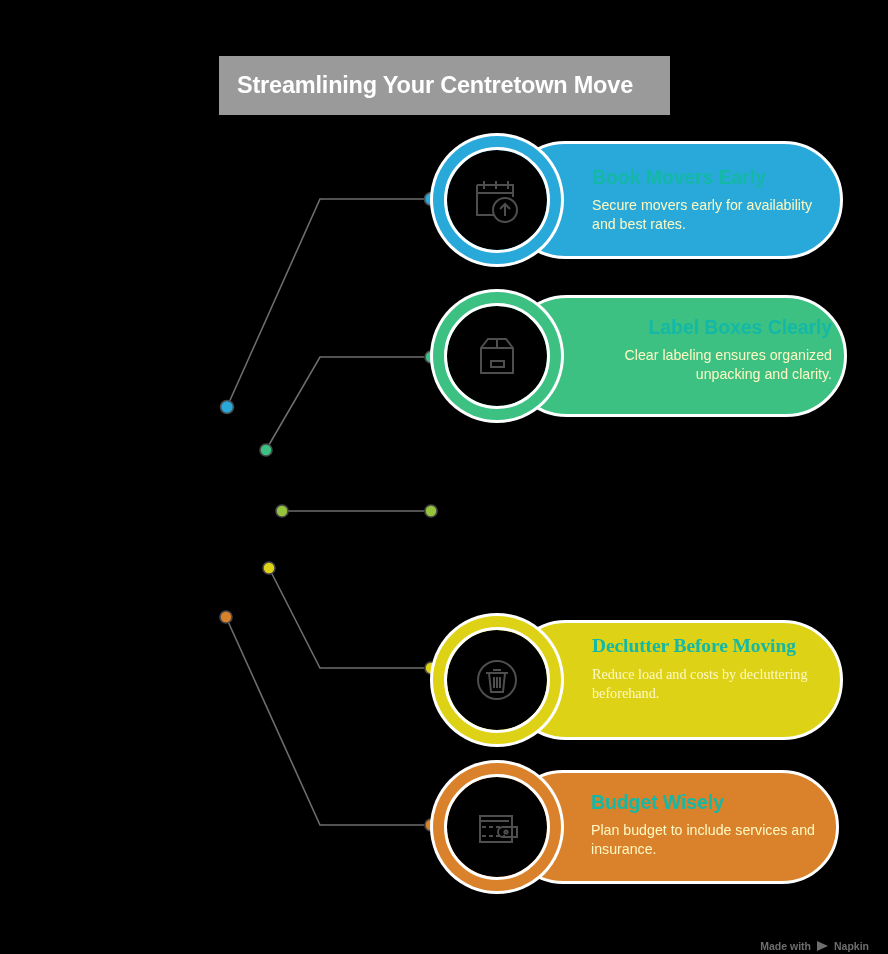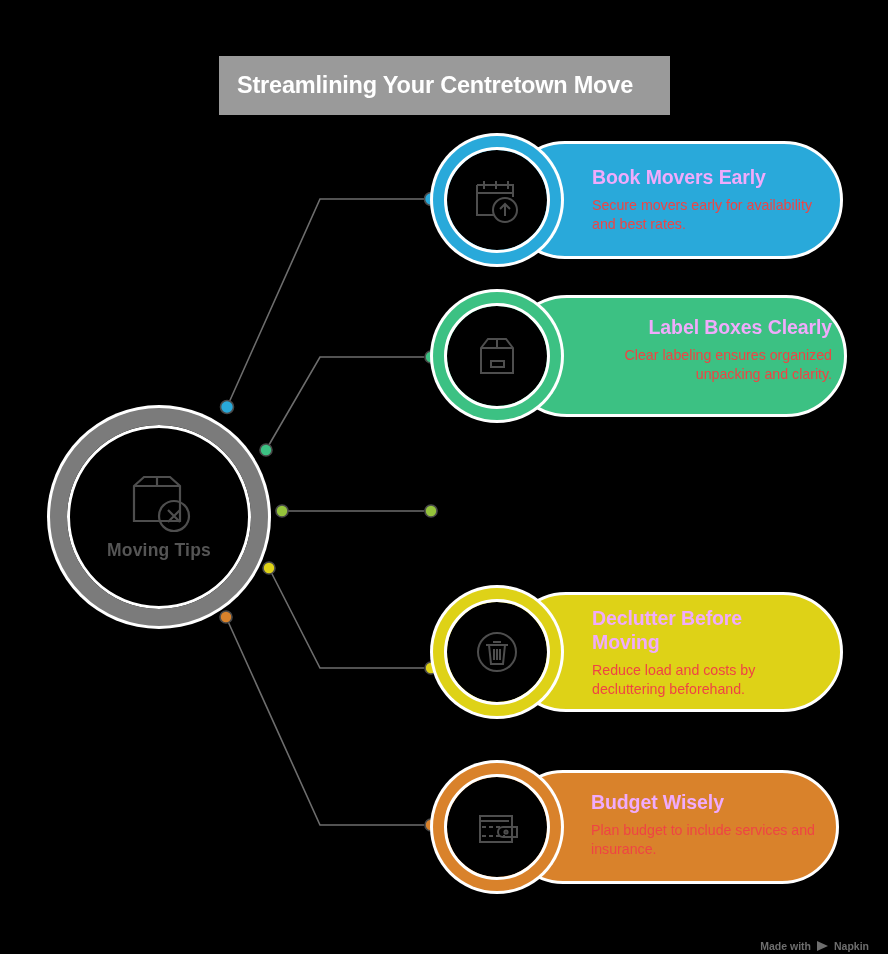--- a/index.html
+++ b/index.html
@@ -81,28 +81,28 @@
     inset: -3px;
     border-radius: 50%;
     border: 3px solid #ffffff;
   }
   .badge-icon { width: 56px; height: 56px; display: block; }
   .card-text {
     position: absolute;
     z-index: 4;
   }
   .card-title {
-    color: #f0abfc;
+    color: #14b8a6;
     font-weight: bold;
     font-size: 19.5px;
     line-height: 24px;
     letter-spacing: -0.1px;
   }
   .card-desc {
-    color: #ef4444;
+    color: #fef9c3;
     font-size: 14.2px;
     line-height: 19px;
     margin-top: 7px;
   }
 
   
   .watermark {
     position: absolute;
     right: 19px; bottom: 22px;
     display: flex; align-items: flex-start; gap: 5px;
@@ -136,34 +136,20 @@
       <circle cx="431" cy="337" r="6" fill="#3cc183"></circle>
       <circle cx="282" cy="491" r="6" fill="#95c33b"></circle>
       <circle cx="431" cy="491" r="6" fill="#95c33b"></circle>
       <circle cx="269" cy="548" r="6" fill="#ded217"></circle>
       <circle cx="431" cy="648" r="6" fill="#ded217"></circle>
       <circle cx="226" cy="597" r="6" fill="#d9822b"></circle>
       <circle cx="431" cy="805" r="6" fill="#d9822b"></circle>
     </g>
   </svg>
 
-  <div class="hub">
-    <div class="hub-inner">
-      <svg class="hub-icon" viewBox="0 0 78 62">
-        <g fill="none" stroke="#4e4e4e" stroke-width="2.2">
-          <path d="M14 12 L24 3 L50 3 L60 12 L60 47 L14 47 Z"></path>
-          <path d="M14 12 L60 12"></path>
-          <path d="M37 3 L37 12"></path>
-          <circle cx="54" cy="42" r="15" stroke="#4e4e4e"></circle>
-          <path d="M48 36 L60 48 M60 36 L48 48"></path>
-        </g>
-      </svg>
-      <div class="hub-label">Moving Tips</div>
-    </div>
-  </div>
 
   <div class="card" style="left:444px; top:121px; width:398px; height:118px;">
     <div class="pill" style="left:62px; top:0; width:337px; height:118px; background:#29a9da;"></div>
     <div class="badge" style="left:3px; top:9px; width:100px; height:100px; box-shadow:0 0 0 14px #29a9da, 0 0 0 17px #ffffff;">
       <svg class="badge-icon" viewBox="0 0 56 56">
         <g fill="none" stroke="#4e4e4e" stroke-width="2">
           <path d="M8 13 L44 13 L44 25 M8 13 L8 43 L26 43"></path>
           <path d="M8 21 L44 21"></path>
           <path d="M15 9 L15 17 M27 9 L27 17 M39 9 L39 17"></path>
           <circle cx="36" cy="38" r="12"></circle>
@@ -189,21 +175,21 @@
         </g>
       </svg>
     </div>
     <div class="card-text" style="left:148px; top:20px; width:240px;text-align:right;">
       <div class="card-title">Label Boxes Clearly</div>
       <div class="card-desc">Clear labeling ensures organized unpacking and clarity.</div>
     </div>
   </div>
 
 
-  <div class="card" style="left:444px; top:572px; width:398px; height:120px;">
+  <div class="card" style="left:444px; top:600px; width:398px; height:120px;font-family:Liberation Serif, serif;">
     <div class="pill" style="left:62px; top:0; width:337px; height:120px; background:#ded217;"></div>
     <div class="badge" style="left:3px; top:10px; width:100px; height:100px; box-shadow:0 0 0 14px #ded217, 0 0 0 17px #ffffff;">
       <svg class="badge-icon" viewBox="0 0 56 56">
         <g fill="none" stroke="#4e4e4e" stroke-width="2">
           <circle cx="28" cy="28" r="19"></circle>
           <path d="M17 21 L39 21"></path>
           <path d="M20 21 L22 40 L34 40 L36 21"></path>
           <path d="M24 18 L32 18"></path>
           <path d="M25 25 L25 36 M28 25 L28 36 M31 25 L31 36"></path>
         </g>

